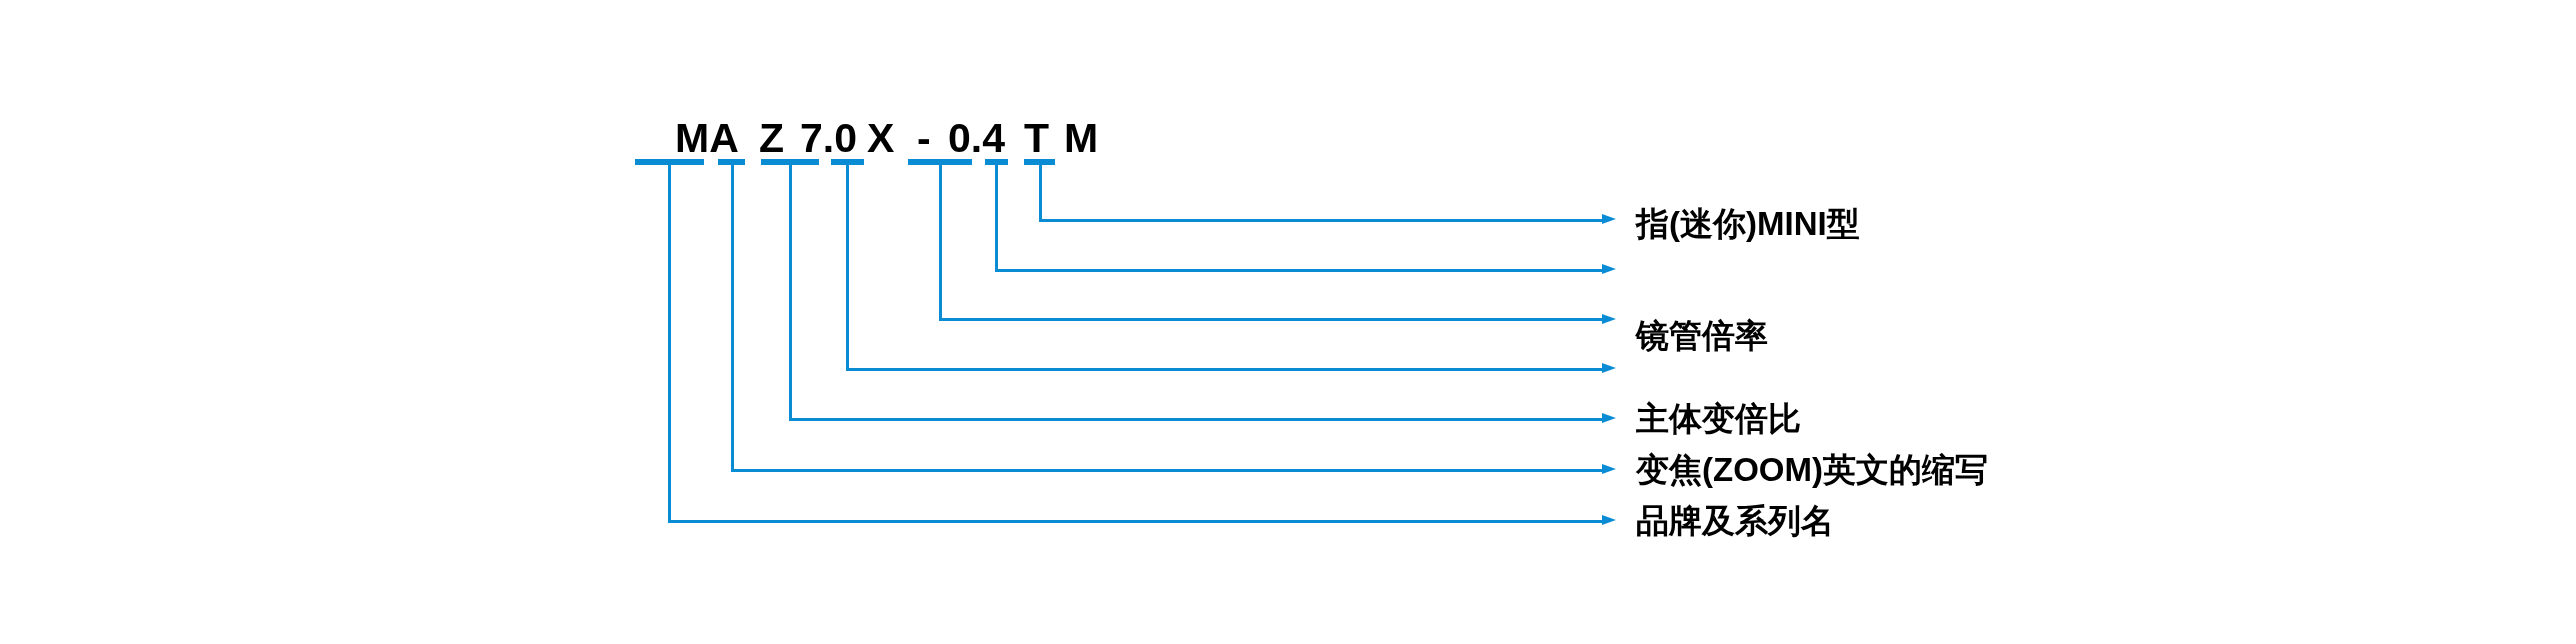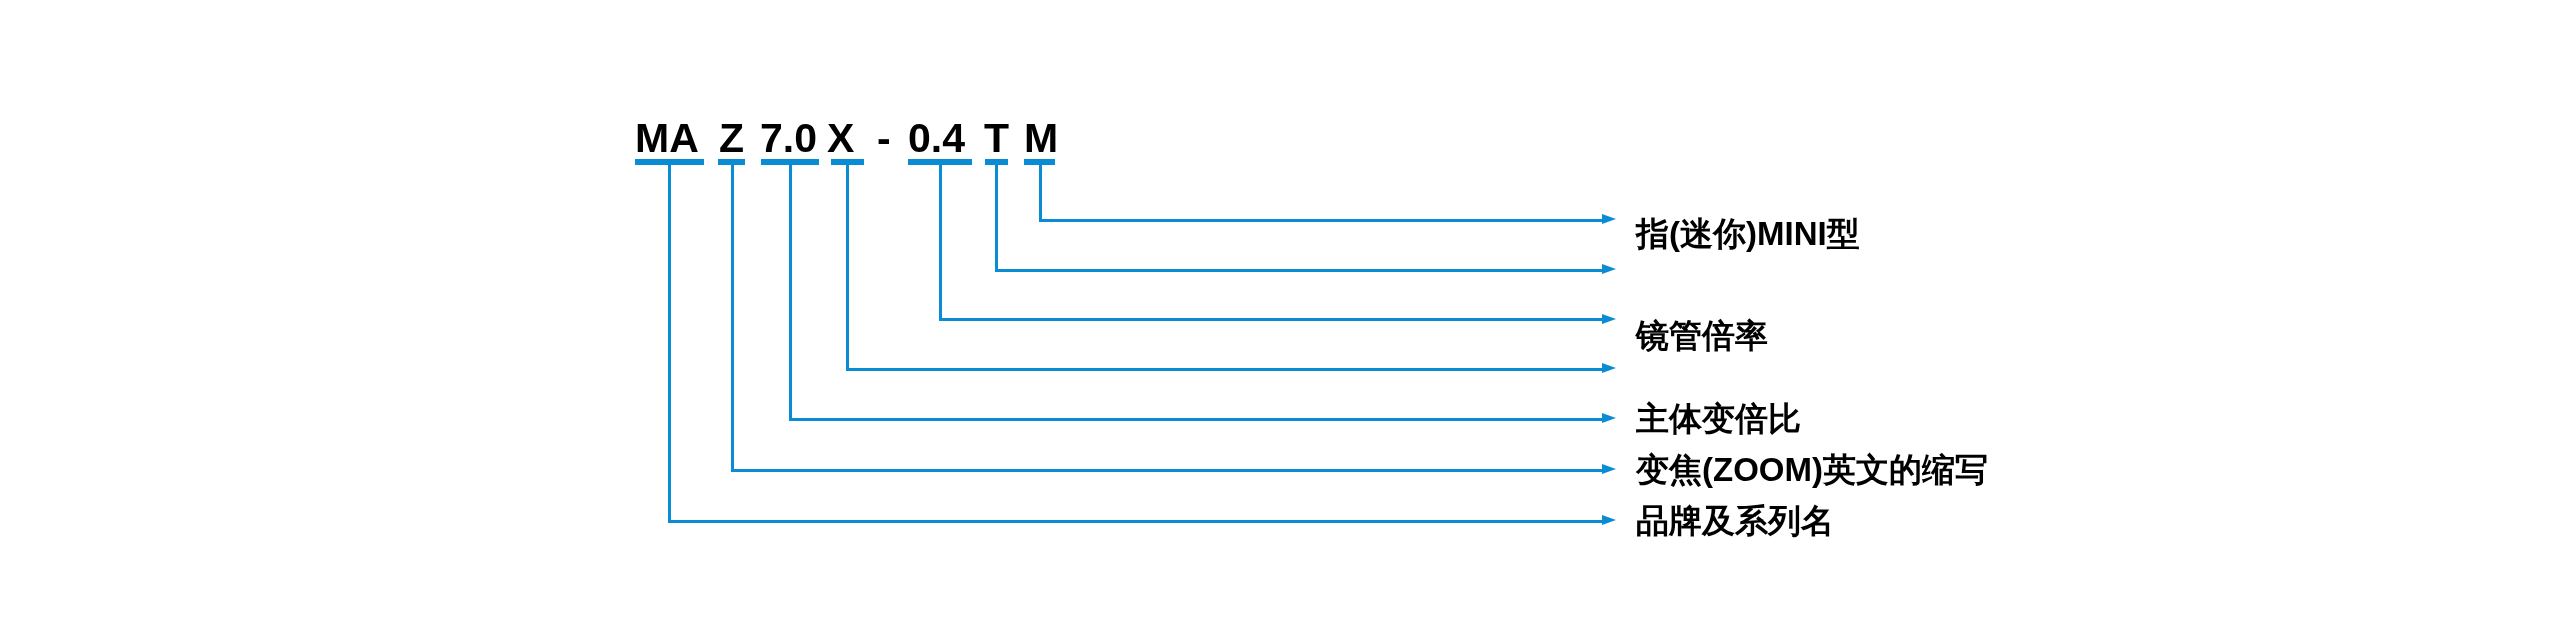--- a/index.html
+++ b/index.html
@@ -13,20 +13,21 @@
   .seg{
     position:absolute;
     top:118px;
     height:41px;
     line-height:41px;
     font-size:41px;
     font-weight:700;
     color:#000;
     white-space:nowrap;
     letter-spacing:0;
+    margin-left:40px;
   }
   .bar{
     position:absolute;
     top:159px;
     height:5.7px;
     background:var(--blue,#0a8cd4);
   }
   .stem{
     position:absolute;
     width:2.6px;
@@ -70,21 +71,21 @@
     <div class="seg" style="left: 877px;">-</div>
     <div class="seg" style="left: 908px;">0.4</div>
     <div class="bar" style="left: 908px; width: 64px;"></div>
     <div class="seg" style="left: 984px;">T</div>
     <div class="bar" style="left: 985px; width: 23px;"></div>
     <div class="seg" style="left: 1024px;">M</div>
     <div class="bar" style="left: 1024px; width: 31px;"></div>
     <div class="stem" style="left: 1039px; top: 165px; height: 57px;"></div>
     <div class="hline" style="left: 1039px; top: 219px; width: 563px;"></div>
     <div class="arrowhead" style="left: 1602px; top: 214px;"></div>
-    <div class="callout-label" style="top: 217px;">指(迷你)MINI型</div>
+    <div class="callout-label" style="top: 207px;">指(迷你)MINI型</div>
     <div class="stem" style="left: 995px; top: 165px; height: 107px;"></div>
     <div class="hline" style="left: 995px; top: 269px; width: 607px;"></div>
     <div class="arrowhead" style="left: 1602px; top: 264px;"></div>
     <div class="stem" style="left: 939px; top: 165px; height: 156px;"></div>
     <div class="hline" style="left: 939px; top: 318px; width: 663px;"></div>
     <div class="arrowhead" style="left: 1602px; top: 314px;"></div>
     <div class="callout-label" style="top: 319px;">镜管倍率</div>
     <div class="stem" style="left: 846px; top: 165px; height: 206px;"></div>
     <div class="hline" style="left: 846px; top: 368px; width: 756px;"></div>
     <div class="arrowhead" style="left: 1602px; top: 363px;"></div>

